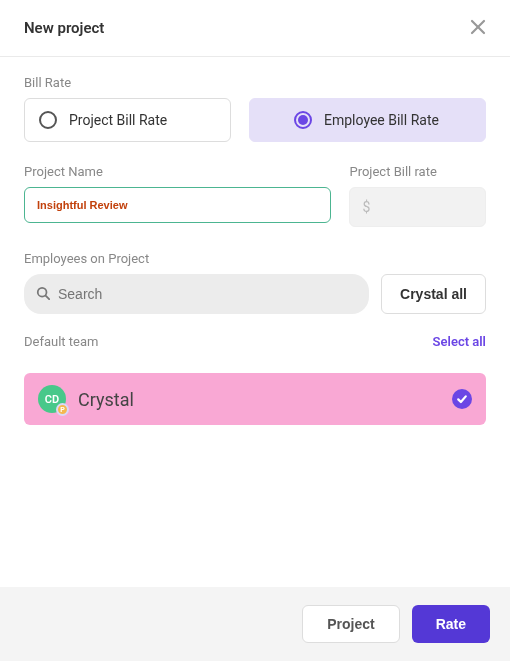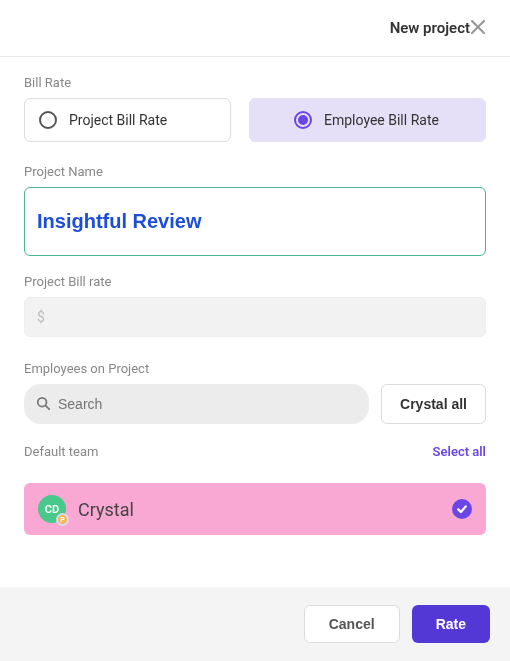--- a/index.html
+++ b/index.html
@@ -6,21 +6,21 @@
     body {
       font-family: -apple-system, BlinkMacSystemFont, "Segoe UI", Roboto, Arial, sans-serif;
       background: #fff;
       width: 510px;
       height: 661px;
       overflow: hidden;
       color: #333;
     }
     .modal-header {
       display: flex;
-      justify-content: flex-end;
+      justify-content: space-between;
       align-items: center;
       padding: 18px 24px;
       border-bottom: 1px solid #eaeaea;
     }
     .modal-title {
       font-size: 15px;
       font-weight: 600;
       color: #333;
     }
     .close-btn {
@@ -79,31 +79,30 @@
     .radio-dot {
       width: 10px;
       height: 10px;
       background: #6b46e5;
       border-radius: 50%;
     }
     .input-row {
       display: flex;
       gap: 18px;
       margin-bottom: 24px;
-      flex-direction: column;
     }
     .input-col.name { flex: 1 1 65%; }
     .input-col.rate { flex: 1 1 28%; }
     .text-input {
       width: 100%;
-      padding: 22px 12px;
+      padding: 11px 12px;
       border: 1px solid #4cb591;
       border-radius: 6px;
-      font-size: 20px;
-      color: #1d4ed8;
+      font-size: 11px;
+      color: #c2410c;
       font-weight: 600;
       outline: none;
     }
     .rate-input-wrap {
       width: 100%;
       padding: 11px 12px;
       background: #f2f2f2;
       border: 1px solid #eee;
       border-radius: 6px;
       color: #bbb;
@@ -310,15 +309,15 @@
     <span class="check-circle">
       <svg width="12" height="12" viewBox="0 0 16 16" fill="none" stroke="#fff" stroke-width="3" stroke-linecap="round" stroke-linejoin="round">
           <polyline points="3,8.5 6.5,12 13,4.5"></polyline>
         </svg>
     </span>
   </div>
 
 </div>
 
 <div class="modal-footer">
-  <button class="btn btn-cancel">Cancel</button>
+  <button class="btn btn-cancel">Project</button>
   <button class="btn btn-save">Rate</button>
 </div>
 
 </body></html>

